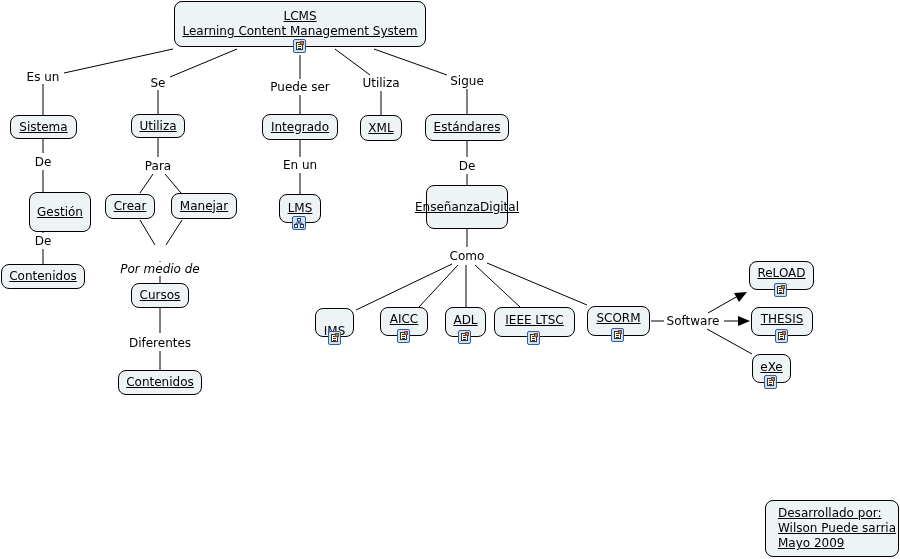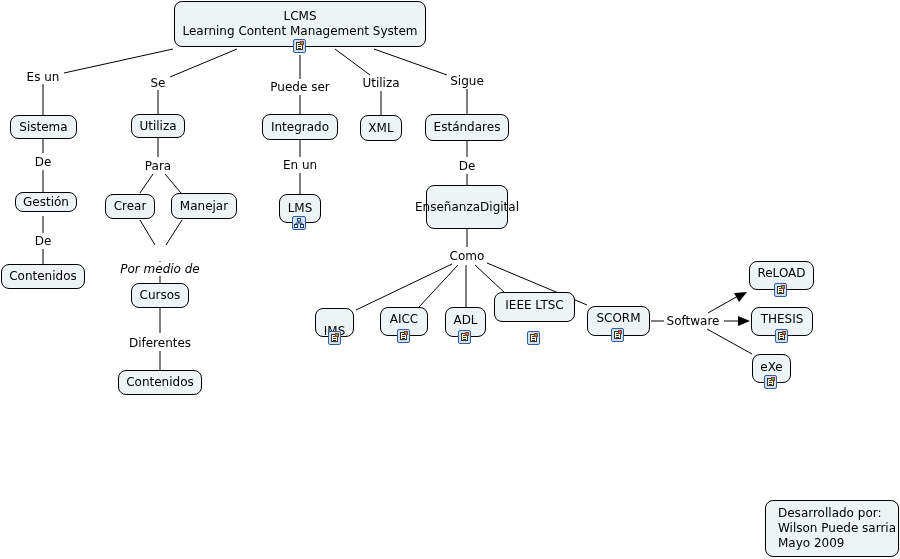--- a/index.html
+++ b/index.html
@@ -2,21 +2,21 @@
 <html><head>
 <meta charset="utf-8">
 <style>
   html, body { margin:0; padding:0; background:#ffffff; }
   body { width:900px; height:559px; position:relative; overflow:hidden;
          font-family:"DejaVu Sans", sans-serif; font-size:12px; color:#000; }
   #edges { position:absolute; left:0; top:0; width:900px; height:559px; }
   .node { position:absolute; background:#eef3f6; border:1px solid #000;
           border-radius:8px; box-sizing:border-box; display:flex;
           align-items:center; justify-content:center; text-align:center;
-          line-height:15px; white-space:nowrap; padding:0 6px; cursor:pointer; }
+          line-height:15px; white-space:nowrap; padding:0 6px; cursor:pointer;text-decoration:underline; }
   .node.note { justify-content:flex-start; text-align:left; padding:2px 12px; border-radius:8px; }
   .label { position:absolute; background:#fff; padding:0 2px; white-space:nowrap;
            transform:translate(-50%,-50%); line-height:14px; }
   .resicon { position:absolute; width:13px; height:14px; border:1px solid #2d5e9e;
              background:#cfe0f2; border-radius:2px; box-sizing:border-box; cursor:pointer; }
   .resicon .doc { position:absolute; left:2px; top:2px; width:7px; height:8px;
                   background:#fff8d0; border:1px solid #333; box-sizing:border-box; }
   .resicon .doc::before { content:""; position:absolute; left:1px; top:1px; width:3px; height:1px;
                   background:#333; box-shadow:0 2px 0 #333, 0 4px 0 #333; }
   .resicon .img { position:absolute; right:1px; top:1px; width:4px; height:4px;
@@ -86,21 +86,21 @@
 <span class="resicon" style="left:293px; top:39px;">
     <span class="doc"></span>
     <span class="img"></span>
   </span>
 
 <span class="label" style="left:43px; top:77px;">Es un</span>
 <div class="node" style="left:10px; top:115px; width:67px; height:24px;">
     <span>Sistema</span>
   </div>
 <span class="label" style="left:43px; top:162px;">De</span>
-<div class="node" style="left:15px; top:192px; width:62px; height:20px;">
+<div class="node" style="left:29px; top:192px; width:62px; height:40px;">
     <span>Gestión</span>
   </div>
 <span class="label" style="left:43px; top:241px;">De</span>
 <div class="node" style="left:1px; top:264px; width:84px; height:25px;">
     <span>Contenidos</span>
   </div>
 
 <span class="label" style="left:158px; top:83px;">Se</span>
 <div class="node" style="left:131px; top:114px; width:54px; height:24px;">
     <span>Utiliza</span>
@@ -173,21 +173,21 @@
   </span>
 
 <div class="node" style="left:445px; top:307px; width:41px; height:30px; align-items:flex-start; padding-top:5px;">
     <span>ADL</span>
   </div>
 <span class="resicon" style="left:458px; top:330px;">
     <span class="doc"></span>
     <span class="img"></span>
   </span>
 
-<div class="node" style="left:494px; top:292px; width:81px; height:30px; align-items:flex-start; padding-top:5px;">
+<div class="node" style="left:494px; top:307px; width:81px; height:30px; align-items:flex-start; padding-top:5px;">
     <span>IEEE LTSC</span>
   </div>
 <span class="resicon" style="left:527px; top:331px;">
     <span class="doc"></span>
     <span class="img"></span>
   </span>
 
 <div class="node" style="left:587px; top:306px; width:63px; height:30px; align-items:flex-start; padding-top:4px;">
     <span>SCORM</span>
   </div>

